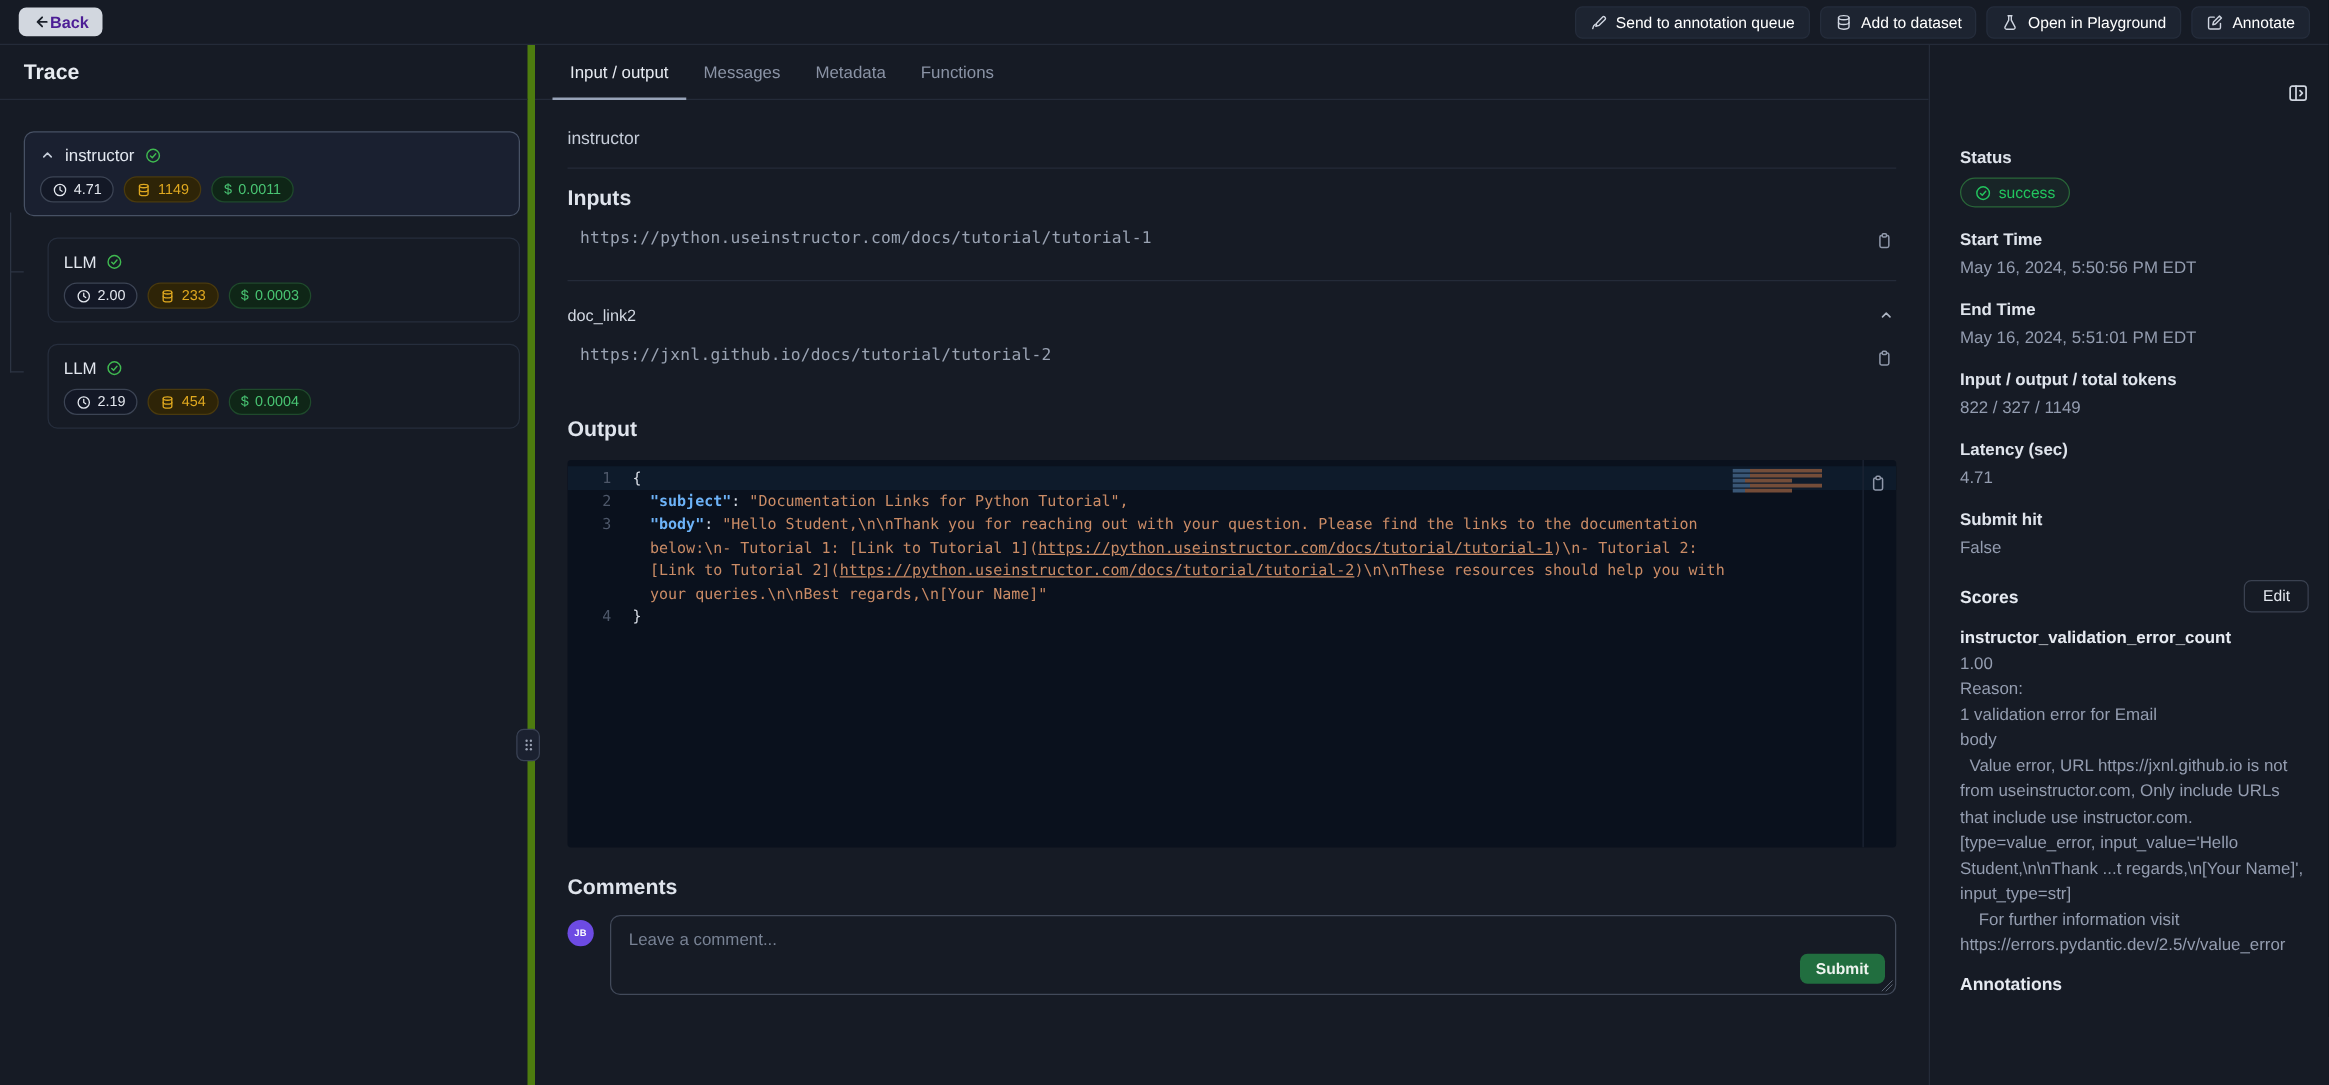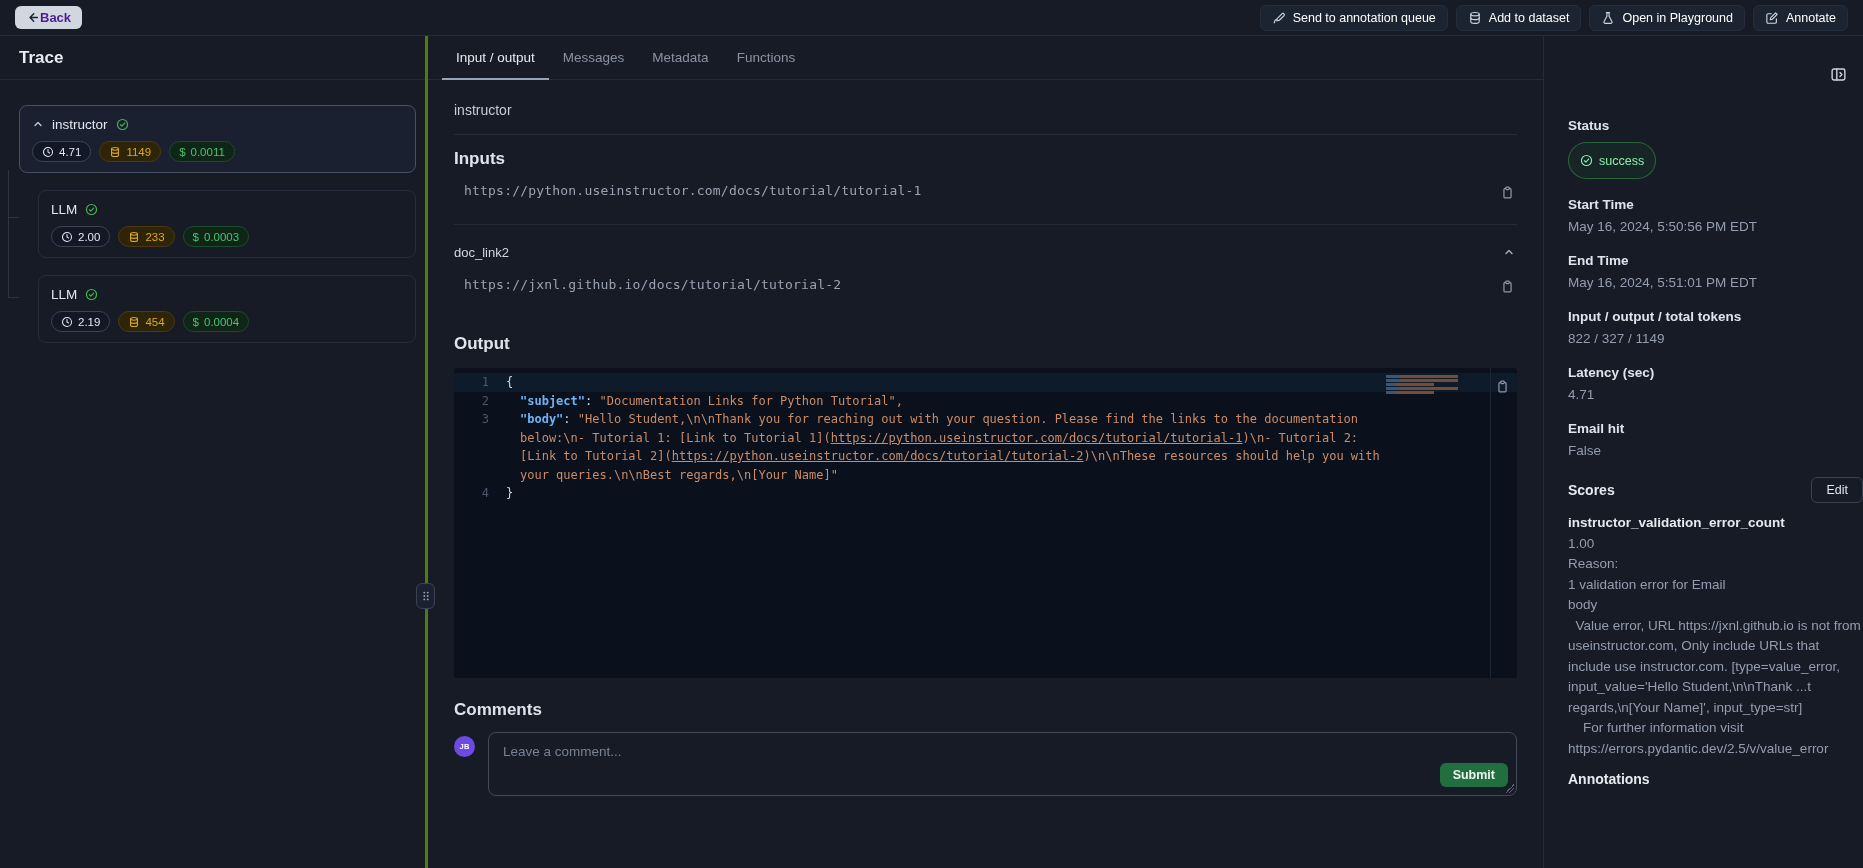--- a/index.html
+++ b/index.html
@@ -12,21 +12,21 @@
   .back-btn { display:inline-flex; align-items:center; gap:1px; background:#d2d7df; color:#4c1d95; border:none; border-radius:6px; font:600 13px "Liberation Sans", sans-serif; padding:4px 11px; cursor:pointer;text-align:center; }
   .back-btn svg { stroke:#1b202a; }
   .topbar-actions { display:flex; gap:8px; }
   .tb-btn { display:inline-flex; align-items:center; gap:7px; background:#1d2431; color:#ffffff; border:1px solid #252d3c; border-radius:6px; font:500 12.5px "Liberation Sans", sans-serif; padding:5px 11px; cursor:pointer; white-space:nowrap; }
   .tb-btn svg { stroke:#cfd5e0; }
 
   
   .layout { display:grid; grid-template-columns:428px 1115px 320px; height:832px; }
 
   
-  .trace-panel { border-right:3px solid #4d7c0f; position:relative; }
+  .trace-panel { border-right:6px solid #4d7c0f; position:relative; }
   .trace-header { height:44px; display:flex; align-items:center; padding-left:19px; border-bottom:1px solid #242b39; }
   .trace-header h2 { font-size:17px; font-weight:600; color:#e8ecf2; }
   .tree { position:relative; padding:25px 12px 0 19px; }
   .connector { position:absolute; border-color:#2c3443; border-style:solid; border-width:0; }
   .node { position:relative; border:1px solid #262e3d; border-radius:8px; padding:9px 12px 10px 12px; margin-bottom:17px; width:397px; cursor:pointer; background:transparent; }
   .node.selected { background:#1a2030; border-color:#475164; }
   .node.child { margin-left:19px; width:378px; }
   .node-row1 { display:flex; align-items:center; gap:8px; height:18px; }
   .node-caret { display:inline-flex; color:#c6cdd9; cursor:pointer; }
   .node-name { font-size:13.5px; color:#e2e7ef; }
@@ -79,27 +79,27 @@
   .comment-row { display:flex; gap:13px; margin-top:12px; }
   .avatar { flex:none; width:21px; height:21px; border-radius:50%; background:#6d4be3; color:#fff; font-size:7.5px; font-weight:700; display:flex; align-items:center; justify-content:center; margin-top:4px; letter-spacing:.3px; }
   .comment-box { position:relative; flex:1; height:64px; border:1px solid #424a5a; border-radius:8px; background:transparent; }
   .comment-input { position:absolute; inset:0; background:transparent; border:none; outline:none; resize:none; padding:11px 14px; font:13.5px "Liberation Sans", sans-serif; color:#dfe4ec; }
   .comment-input::placeholder { color:#788294; }
   .submit-btn { position:absolute; right:8px; bottom:8px; background:#216e3f; color:#eef4ef; border:none; border-radius:6px; font:600 12.5px "Liberation Sans", sans-serif; padding:5px 13px; cursor:pointer; }
   .resize-handle { position:absolute; right:2px; bottom:2px; width:9px; height:9px; background:
     linear-gradient(135deg, transparent 0 50%, #5a6373 50% 56%, transparent 56% 68%, #5a6373 68% 74%, transparent 74%); }
 
   
-  .sidebar { border-left:1px solid #242b39; position:relative; padding:0 0 0 24px; overflow:hidden; }
+  .sidebar { border-left:1px solid #242b39; position:relative; padding:0 16px 0 24px; overflow:hidden; }
   .panel-toggle { position:absolute; top:28px; right:14px; background:none; border:none; color:#cfd5df; cursor:pointer; display:inline-flex; padding:2px; }
   .fields { margin-top:82px; }
   .field { }
   .f-label { font-size:13.5px; font-weight:600; color:#dfe4ec; height:18px; }
   .f-value { font-size:13.5px; color:#949db0; margin-top:4px; height:18px; margin-bottom:16px; }
-  .status-pill { display:inline-flex; align-items:center; gap:6px; margin-top:6px; margin-bottom:18px; height:37px; padding:0 11px; border:1px solid rgba(63,185,80,.45); border-radius:999px; background:rgba(46,160,67,.08); color:#86efac; font-size:12.5px; }
+  .status-pill { display:inline-flex; align-items:center; gap:6px; margin-top:6px; margin-bottom:18px; height:24px; padding:0 11px; border:1px solid rgba(63,185,80,.45); border-radius:999px; background:rgba(46,160,67,.08); color:#22c55e; font-size:12.5px; }
   .scores-head { display:flex; align-items:center; justify-content:space-between; margin-top:4px; }
   .scores-title { font-size:14px; font-weight:600; color:#e6eaf1; }
   .edit-btn { background:transparent; border:1px solid #3a4150; border-radius:6px; color:#e3e7ee; font:500 12.5px "Liberation Sans", sans-serif; padding:5px 14px; cursor:pointer; }
   .score-name { margin-top:10px; font-size:13.5px; font-weight:700; color:#e6eaf1; line-height:20.5px; }
   .score-value, .score-reason-label { font-size:13.5px; color:#949db0; line-height:20.5px; }
   .score-reason { font-size:13.5px; color:#949db0; line-height:20.5px; white-space:pre-wrap; overflow-wrap:break-word; }
   .annotations-h { margin-top:12px; font-size:14px; font-weight:600; color:#e6eaf1; }
 </style>
 </head>
 <body>
@@ -421,21 +421,21 @@
           </div>
           <div class="field">
             <div class="f-label">Input / output / total tokens</div>
             <div class="f-value">822 / 327 / 1149</div>
           </div>
           <div class="field">
             <div class="f-label">Latency (sec)</div>
             <div class="f-value">4.71</div>
           </div>
           <div class="field">
-            <div class="f-label">Email hit</div>
+            <div class="f-label">Submit hit</div>
             <div class="f-value">False</div>
           </div>
         </div>
       <div class="scores-head">
         <span class="scores-title">Scores</span>
         <button class="edit-btn">Edit</button>
       </div>
       <div id="scoreEntries">
           <div class="score-name">instructor_validation_error_count</div>
           <div class="score-value">1.00</div>

